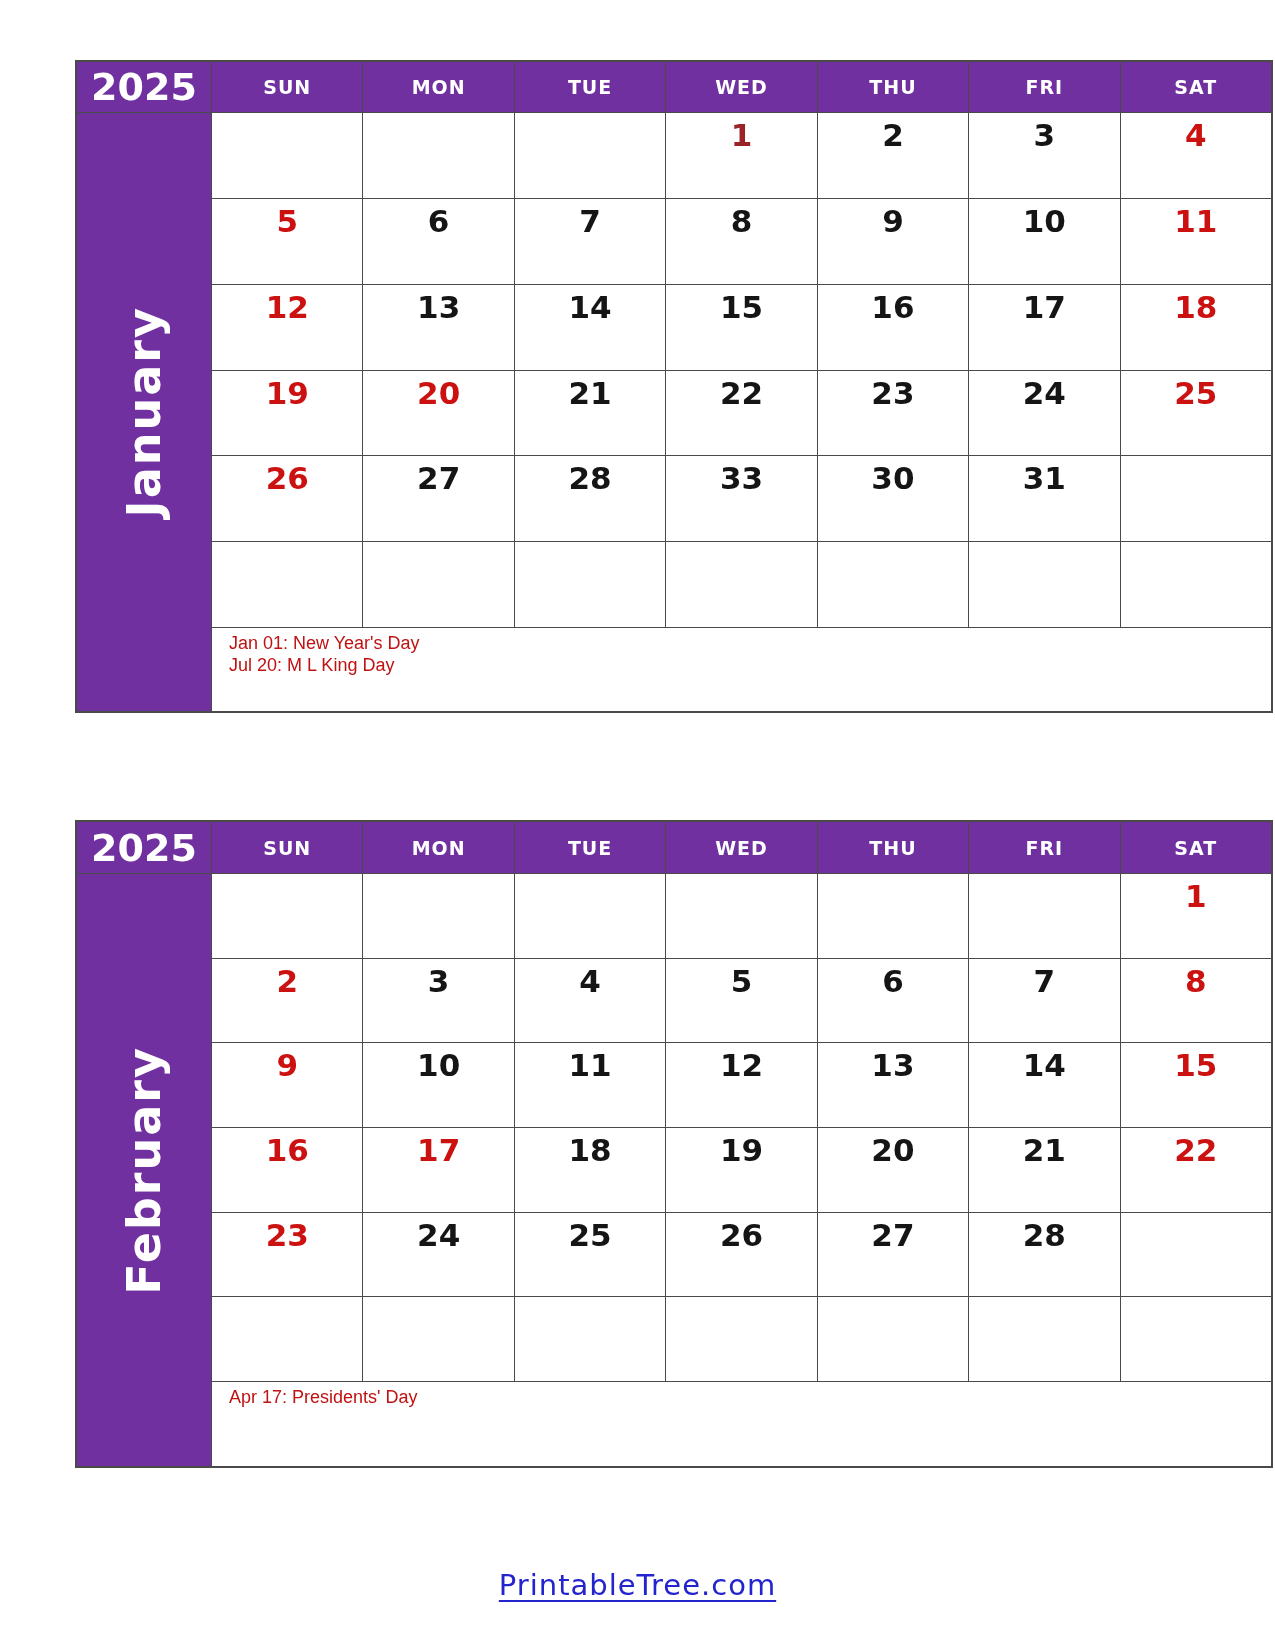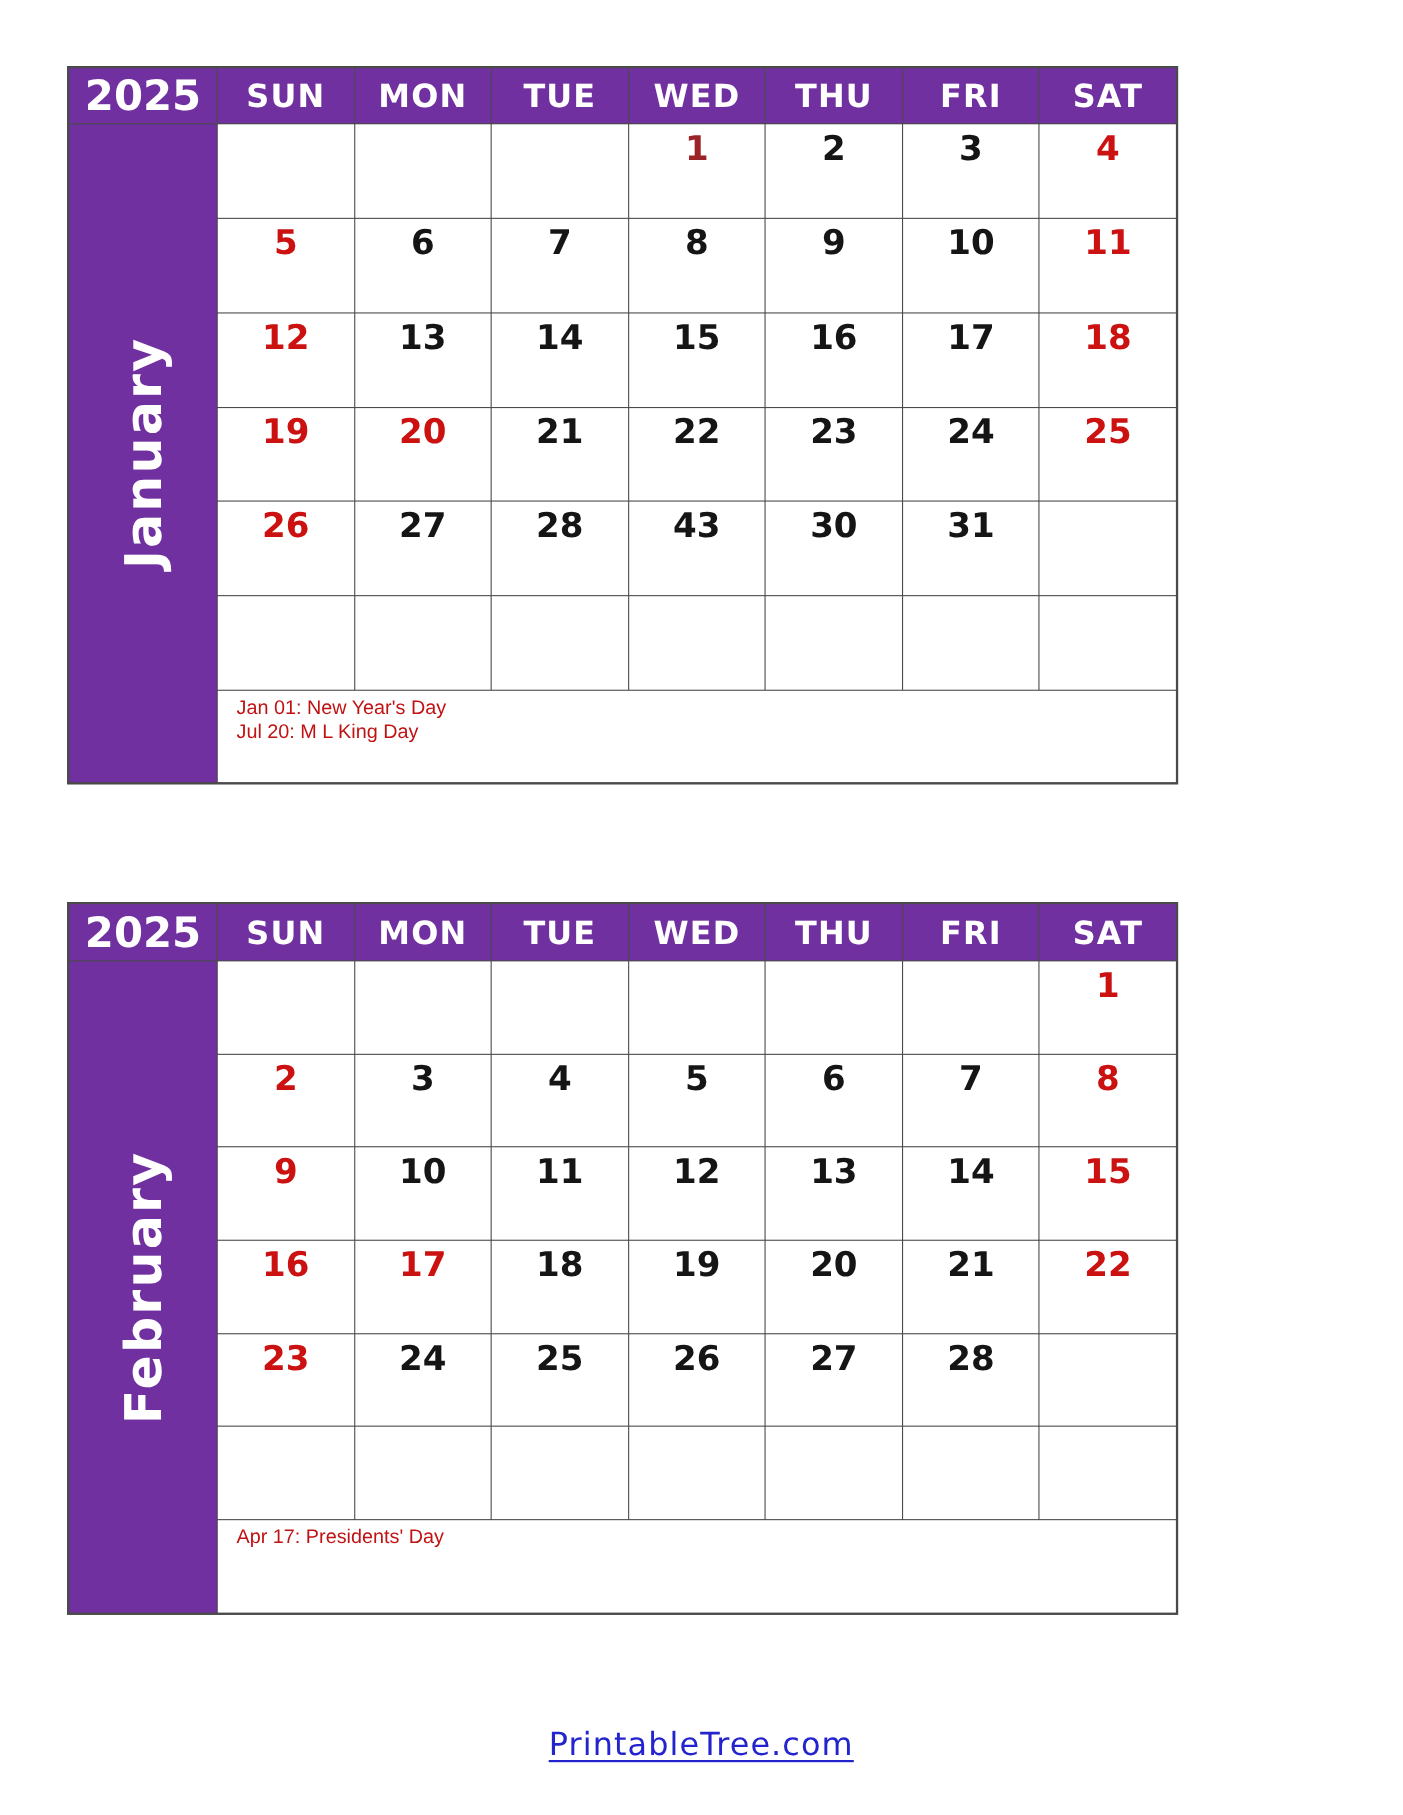--- a/index.html
+++ b/index.html
@@ -11,40 +11,40 @@
     --link-blue:#2424CE;
     --grid-line:#4A4A4A;
   }
   *{box-sizing:border-box;margin:0;padding:0;}
   html,body{background:#ffffff;}
   body{
     width:1275px;height:1650px;position:relative;overflow:hidden;
     font-family:"DejaVu Sans","Liberation Sans",sans-serif;
   }
   .calendar{
-    position:absolute;left:61px;width:1010px;
+    position:absolute;left:75px;width:1198px;
     display:grid;
     grid-template-columns:134px repeat(7,1fr);
     gap:1px;
     background:var(--grid-line);
     border:2px solid var(--grid-line);
   }
   #cal-0{top:60px;height:653px;grid-template-rows:50px repeat(6,1fr) 83px;}
   #cal-1{top:820px;height:648px;grid-template-rows:51px repeat(6,1fr) 84px;}
 
   .year-cell{
     grid-row:1;grid-column:1;
     background:var(--header-purple);color:#ffffff;
     display:flex;align-items:center;justify-content:center;
     font-size:38px;font-weight:bold;
   }
   .dow-cell{
     background:var(--header-purple);color:#ffffff;
     display:flex;align-items:center;justify-content:center;
-    font-size:29px;font-weight:bold;letter-spacing:1px;
+    font-size:19px;font-weight:bold;letter-spacing:1px;
   }
   .month-cell{
     grid-row:2 / 9;grid-column:1;
     background:var(--header-purple);color:#ffffff;
     display:flex;align-items:center;justify-content:center;
   }
   .month-text{
     writing-mode:vertical-rl;transform:rotate(180deg);
     font-size:46px;font-weight:bold;letter-spacing:2px;color:#ffffff;
     white-space:nowrap;
@@ -119,21 +119,21 @@
     <div class="day-cell num-red" style="grid-area: 5 / 2;">19</div>
     <div class="day-cell holiday-red" style="grid-area: 5 / 3;">20</div>
     <div class="day-cell" style="grid-area: 5 / 4;">21</div>
     <div class="day-cell" style="grid-area: 5 / 5;">22</div>
     <div class="day-cell" style="grid-area: 5 / 6;">23</div>
     <div class="day-cell" style="grid-area: 5 / 7;">24</div>
     <div class="day-cell num-red" style="grid-area: 5 / 8;">25</div>
     <div class="day-cell num-red" style="grid-area: 6 / 2;">26</div>
     <div class="day-cell" style="grid-area: 6 / 3;">27</div>
     <div class="day-cell" style="grid-area: 6 / 4;">28</div>
-    <div class="day-cell" style="grid-area: 6 / 5;">43</div>
+    <div class="day-cell" style="grid-area: 6 / 5;">33</div>
     <div class="day-cell" style="grid-area: 6 / 6;">30</div>
     <div class="day-cell" style="grid-area: 6 / 7;">31</div>
     <div class="day-cell" style="grid-area: 6 / 8;"></div>
     <div class="day-cell" style="grid-area: 7 / 2;"></div>
     <div class="day-cell" style="grid-area: 7 / 3;"></div>
     <div class="day-cell" style="grid-area: 7 / 4;"></div>
     <div class="day-cell" style="grid-area: 7 / 5;"></div>
     <div class="day-cell" style="grid-area: 7 / 6;"></div>
     <div class="day-cell" style="grid-area: 7 / 7;"></div>
     <div class="day-cell" style="grid-area: 7 / 8;"></div>

